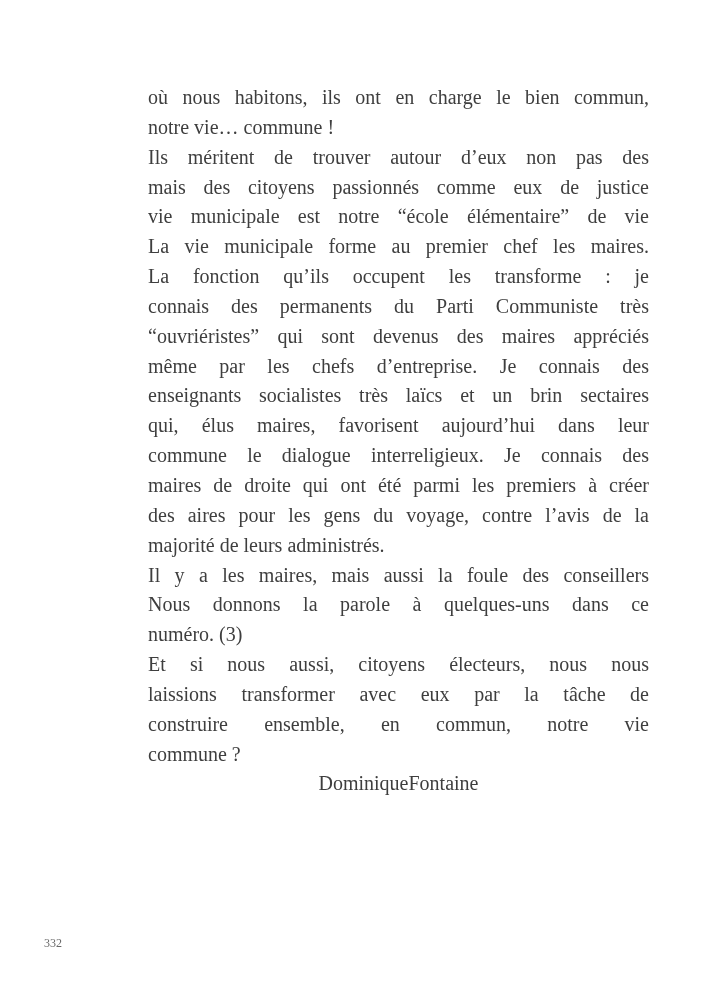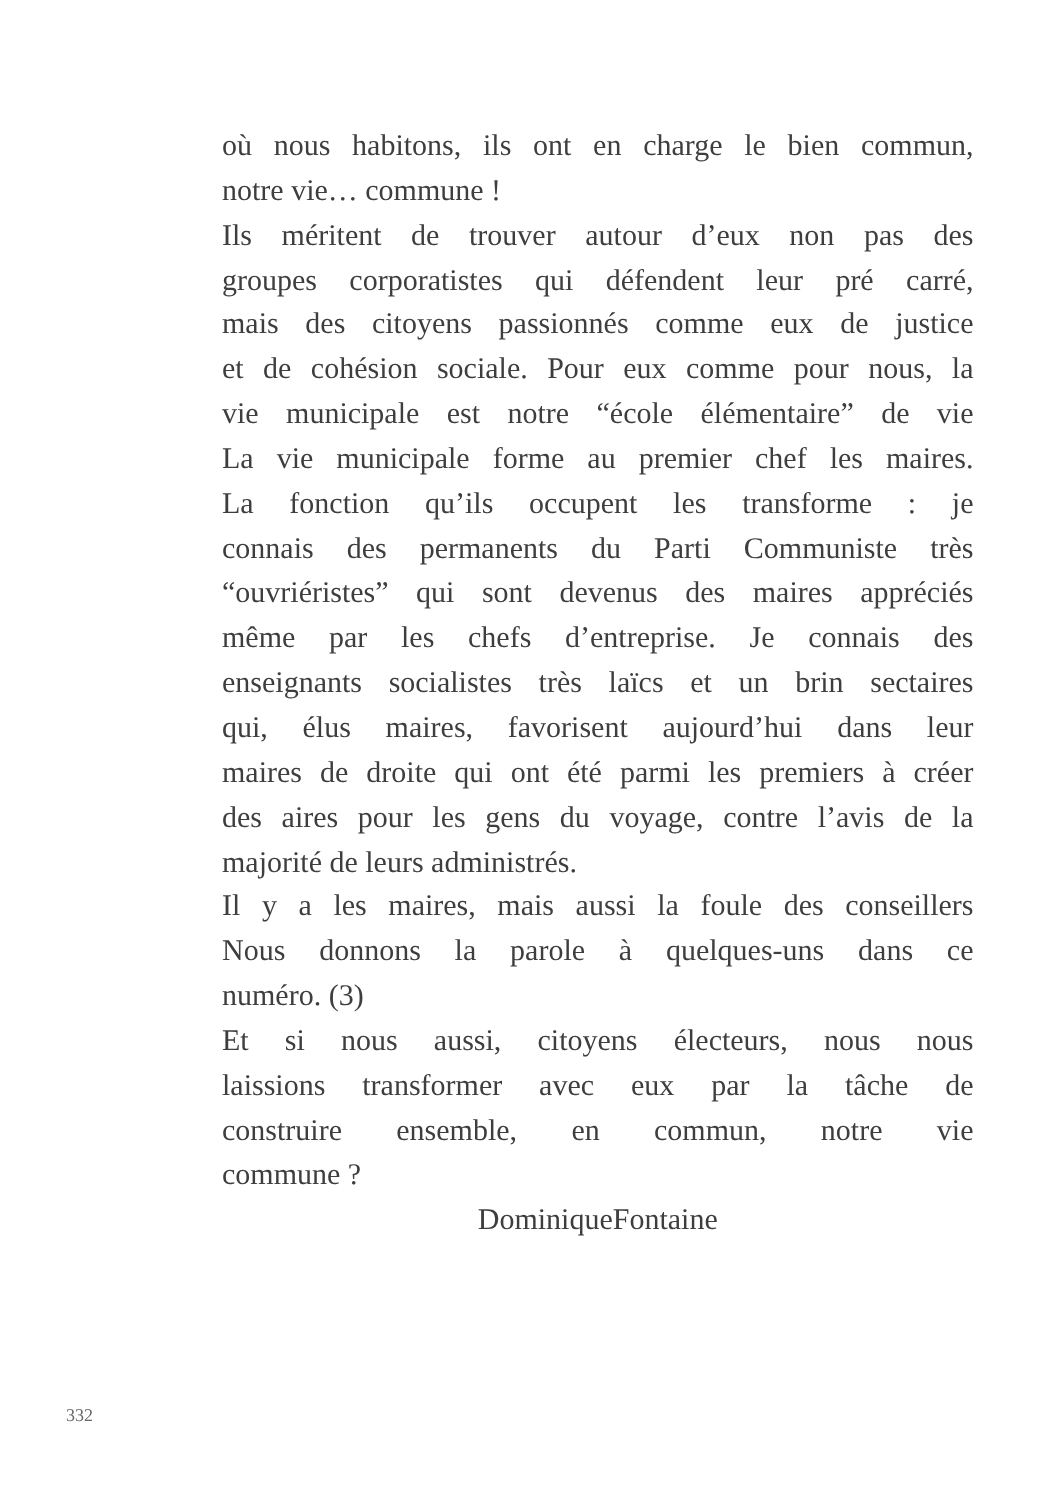--- a/index.html
+++ b/index.html
@@ -60,33 +60,32 @@
 
 <div class="page">
   <div class="text-block">
     <div id="paragraphs">
         <div class="paragraph">
           <div class="line">où nous habitons, ils ont en charge le bien commun,</div>
           <div class="line last">notre vie… commune !</div>
         </div>
         <div class="paragraph">
           <div class="line">Ils méritent de trouver autour d’eux non pas des</div>
-          <div class="line">groupes corporatistes qui défendent leur pré carré,</div>
           <div class="line">mais des citoyens passionnés comme eux de justice</div>
-          <div class="line">et de cohésion sociale. Pour eux comme pour nous, la</div>
           <div class="line">vie municipale est notre “école élémentaire” de vie</div>
         </div>
         <div class="paragraph">
           <div class="line">La vie municipale forme au premier chef les maires.</div>
           <div class="line">La fonction qu’ils occupent les transforme : je</div>
           <div class="line">connais des permanents du Parti Communiste très</div>
           <div class="line">“ouvriéristes” qui sont devenus des maires appréciés</div>
           <div class="line">même par les chefs d’entreprise. Je connais des</div>
           <div class="line">enseignants socialistes très laïcs et un brin sectaires</div>
           <div class="line">qui, élus maires, favorisent aujourd’hui dans leur</div>
+          <div class="line">commune le dialogue interreligieux. Je connais des</div>
           <div class="line">maires de droite qui ont été parmi les premiers à créer</div>
           <div class="line">des aires pour les gens du voyage, contre l’avis de la</div>
           <div class="line last">majorité de leurs administrés.</div>
         </div>
         <div class="paragraph">
           <div class="line">Il y a les maires, mais aussi la foule des conseillers</div>
           <div class="line">Nous donnons la parole à quelques-uns dans ce</div>
           <div class="line last">numéro. (3)</div>
         </div>
         <div class="paragraph">

